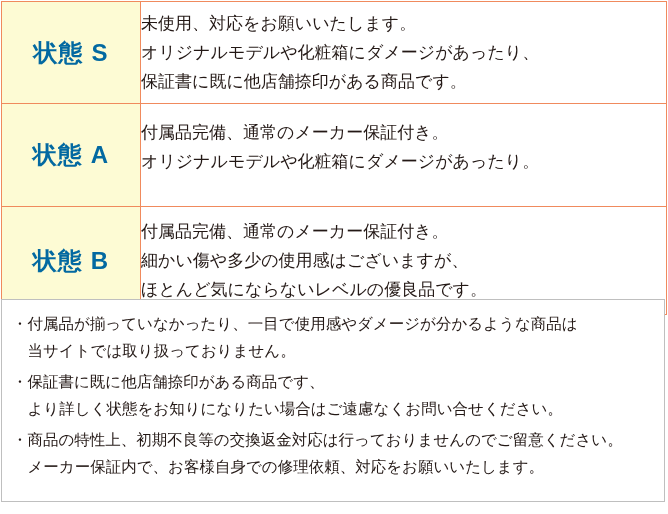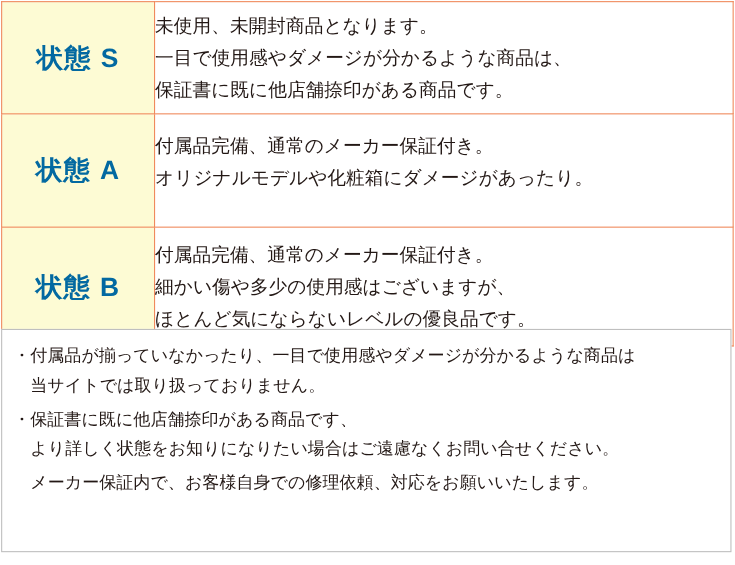--- a/index.html
+++ b/index.html
@@ -95,22 +95,22 @@
 
 <div class="page">
 
   <table class="grade-table">
     <tbody>
       <tr class="row-s">
         <td class="grade-label">
           <span>状態</span><span class="sp"></span><span>S</span>
         </td>
         <td class="grade-desc">
-          <div class="line">未使用、未開封商品となります。</div>
-          <div class="line">一目で使用感やダメージが分かるような商品は、</div>
+          <div class="line">未使用、対応をお願いいたします。</div>
+          <div class="line">オリジナルモデルや化粧箱にダメージがあったり、</div>
           <div class="line">保証書に既に他店舗捺印がある商品です。</div>
         </td>
       </tr>
       <tr class="row-a">
         <td class="grade-label">
           <span>状態</span><span class="sp"></span><span>A</span>
         </td>
         <td class="grade-desc">
           <div class="line">付属品完備、通常のメーカー保証付き。</div>
           <div class="line">オリジナルモデルや化粧箱にダメージがあったり。</div>
@@ -134,17 +134,18 @@
       <div class="note-line">・付属品が揃っていなかったり、一目で使用感やダメージが分かるような商品は</div>
       <div class="note-line">　当サイトでは取り扱っておりません。</div>
     </div>
     <div class="note-gap"></div>
     <div class="note-item">
       <div class="note-line">・保証書に既に他店舗捺印がある商品です、</div>
       <div class="note-line">　より詳しく状態をお知りになりたい場合はご遠慮なくお問い合せください。</div>
     </div>
     <div class="note-gap"></div>
     <div class="note-item">
+      <div class="note-line">・商品の特性上、初期不良等の交換返金対応は行っておりませんのでご留意ください。</div>
       <div class="note-line">　メーカー保証内で、お客様自身での修理依頼、対応をお願いいたします。</div>
     </div>
   </div>
 
 </div>
 
 </body></html>

